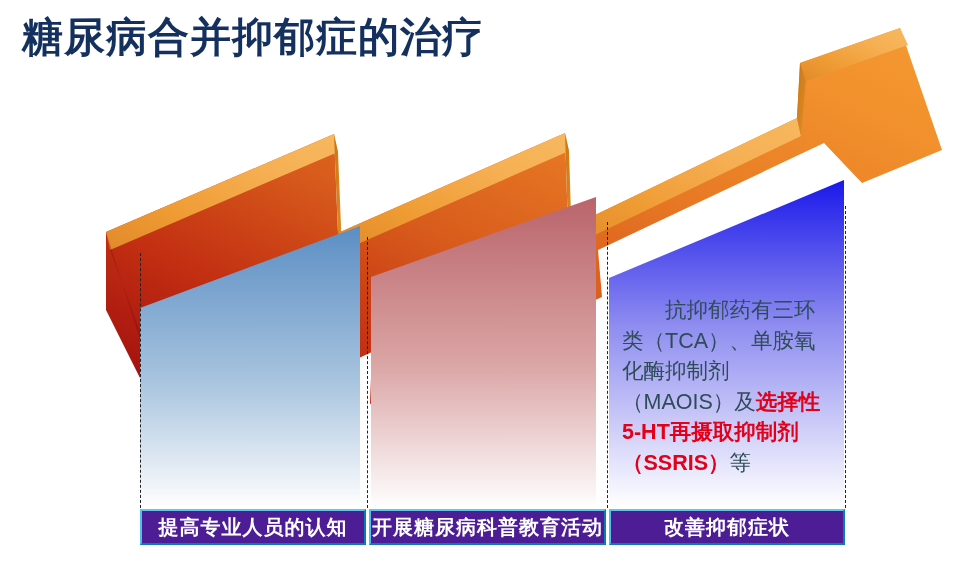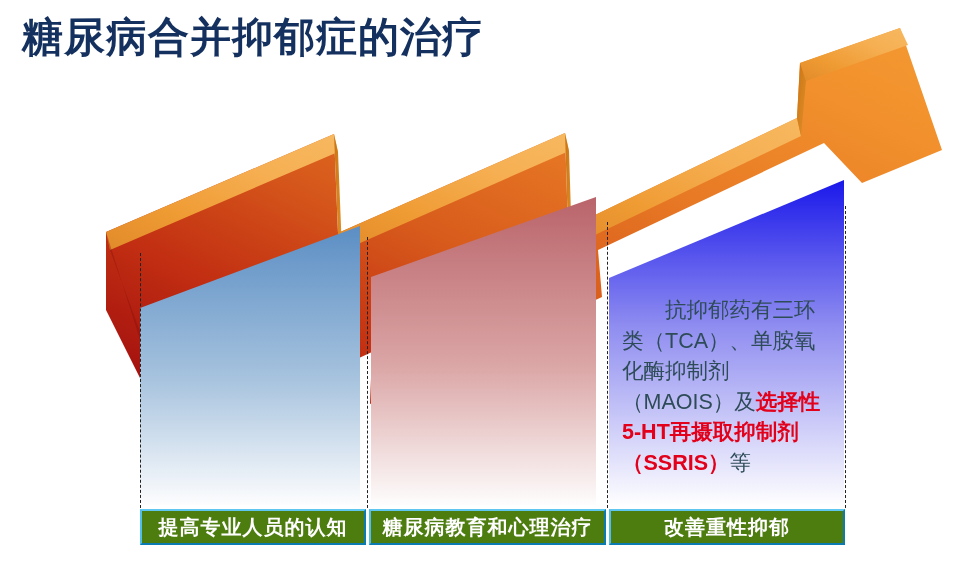--- a/index.html
+++ b/index.html
@@ -70,21 +70,21 @@
     position: absolute;
     width: 0;
     border-left: 1.5px dashed #222222;
     z-index: 30;
   }
 
   
   .label-bar {
     position: absolute;
     height: 36px;
-    background: #4d7c0f;
+    background: #4c1d95;
     border-top: 2px solid #5fc6ef;
     border-left: 2px solid #4fc0ee;
     border-right: 2px solid #0b7bb0;
     border-bottom: 2px solid #0b7bb0;
     box-sizing: border-box;
     color: #ffffff;
     font-size: 20px;
     font-weight: bold;
     display: flex;
     align-items: center;
@@ -210,16 +210,16 @@
   <div class="panel-text" style="left:622px; top:248px; width:210px;margin-top:47px;">
     <span>抗抑郁药有三环类（TCA）、单胺氧化酶抑制剂（MAOIS）及</span><span class="hl">选择性5-HT再摄取抑制剂（SSRIS）</span><span>等</span>
   </div>
 
   <div class="divider" style="left:140px; top:253px; height:255px;"></div>
   <div class="divider" style="left:367px; top:237px; height:271px;"></div>
   <div class="divider" style="left:607px; top:222px; height:286px;"></div>
   <div class="divider" style="left:845px; top:206px; height:302px;"></div>
 
   <div class="label-bar" style="left:140px; top:509px; width:226px;">提高专业人员的认知</div>
-  <div class="label-bar" style="left:369px; top:509px; width:237px;">糖尿病教育和心理治疗</div>
-  <div class="label-bar" style="left:609px; top:509px; width:236px;">改善重性抑郁</div>
+  <div class="label-bar" style="left:369px; top:509px; width:237px;">开展糖尿病科普教育活动</div>
+  <div class="label-bar" style="left:609px; top:509px; width:236px;">改善抑郁症状</div>
 
 </div>
 
 </body></html>

